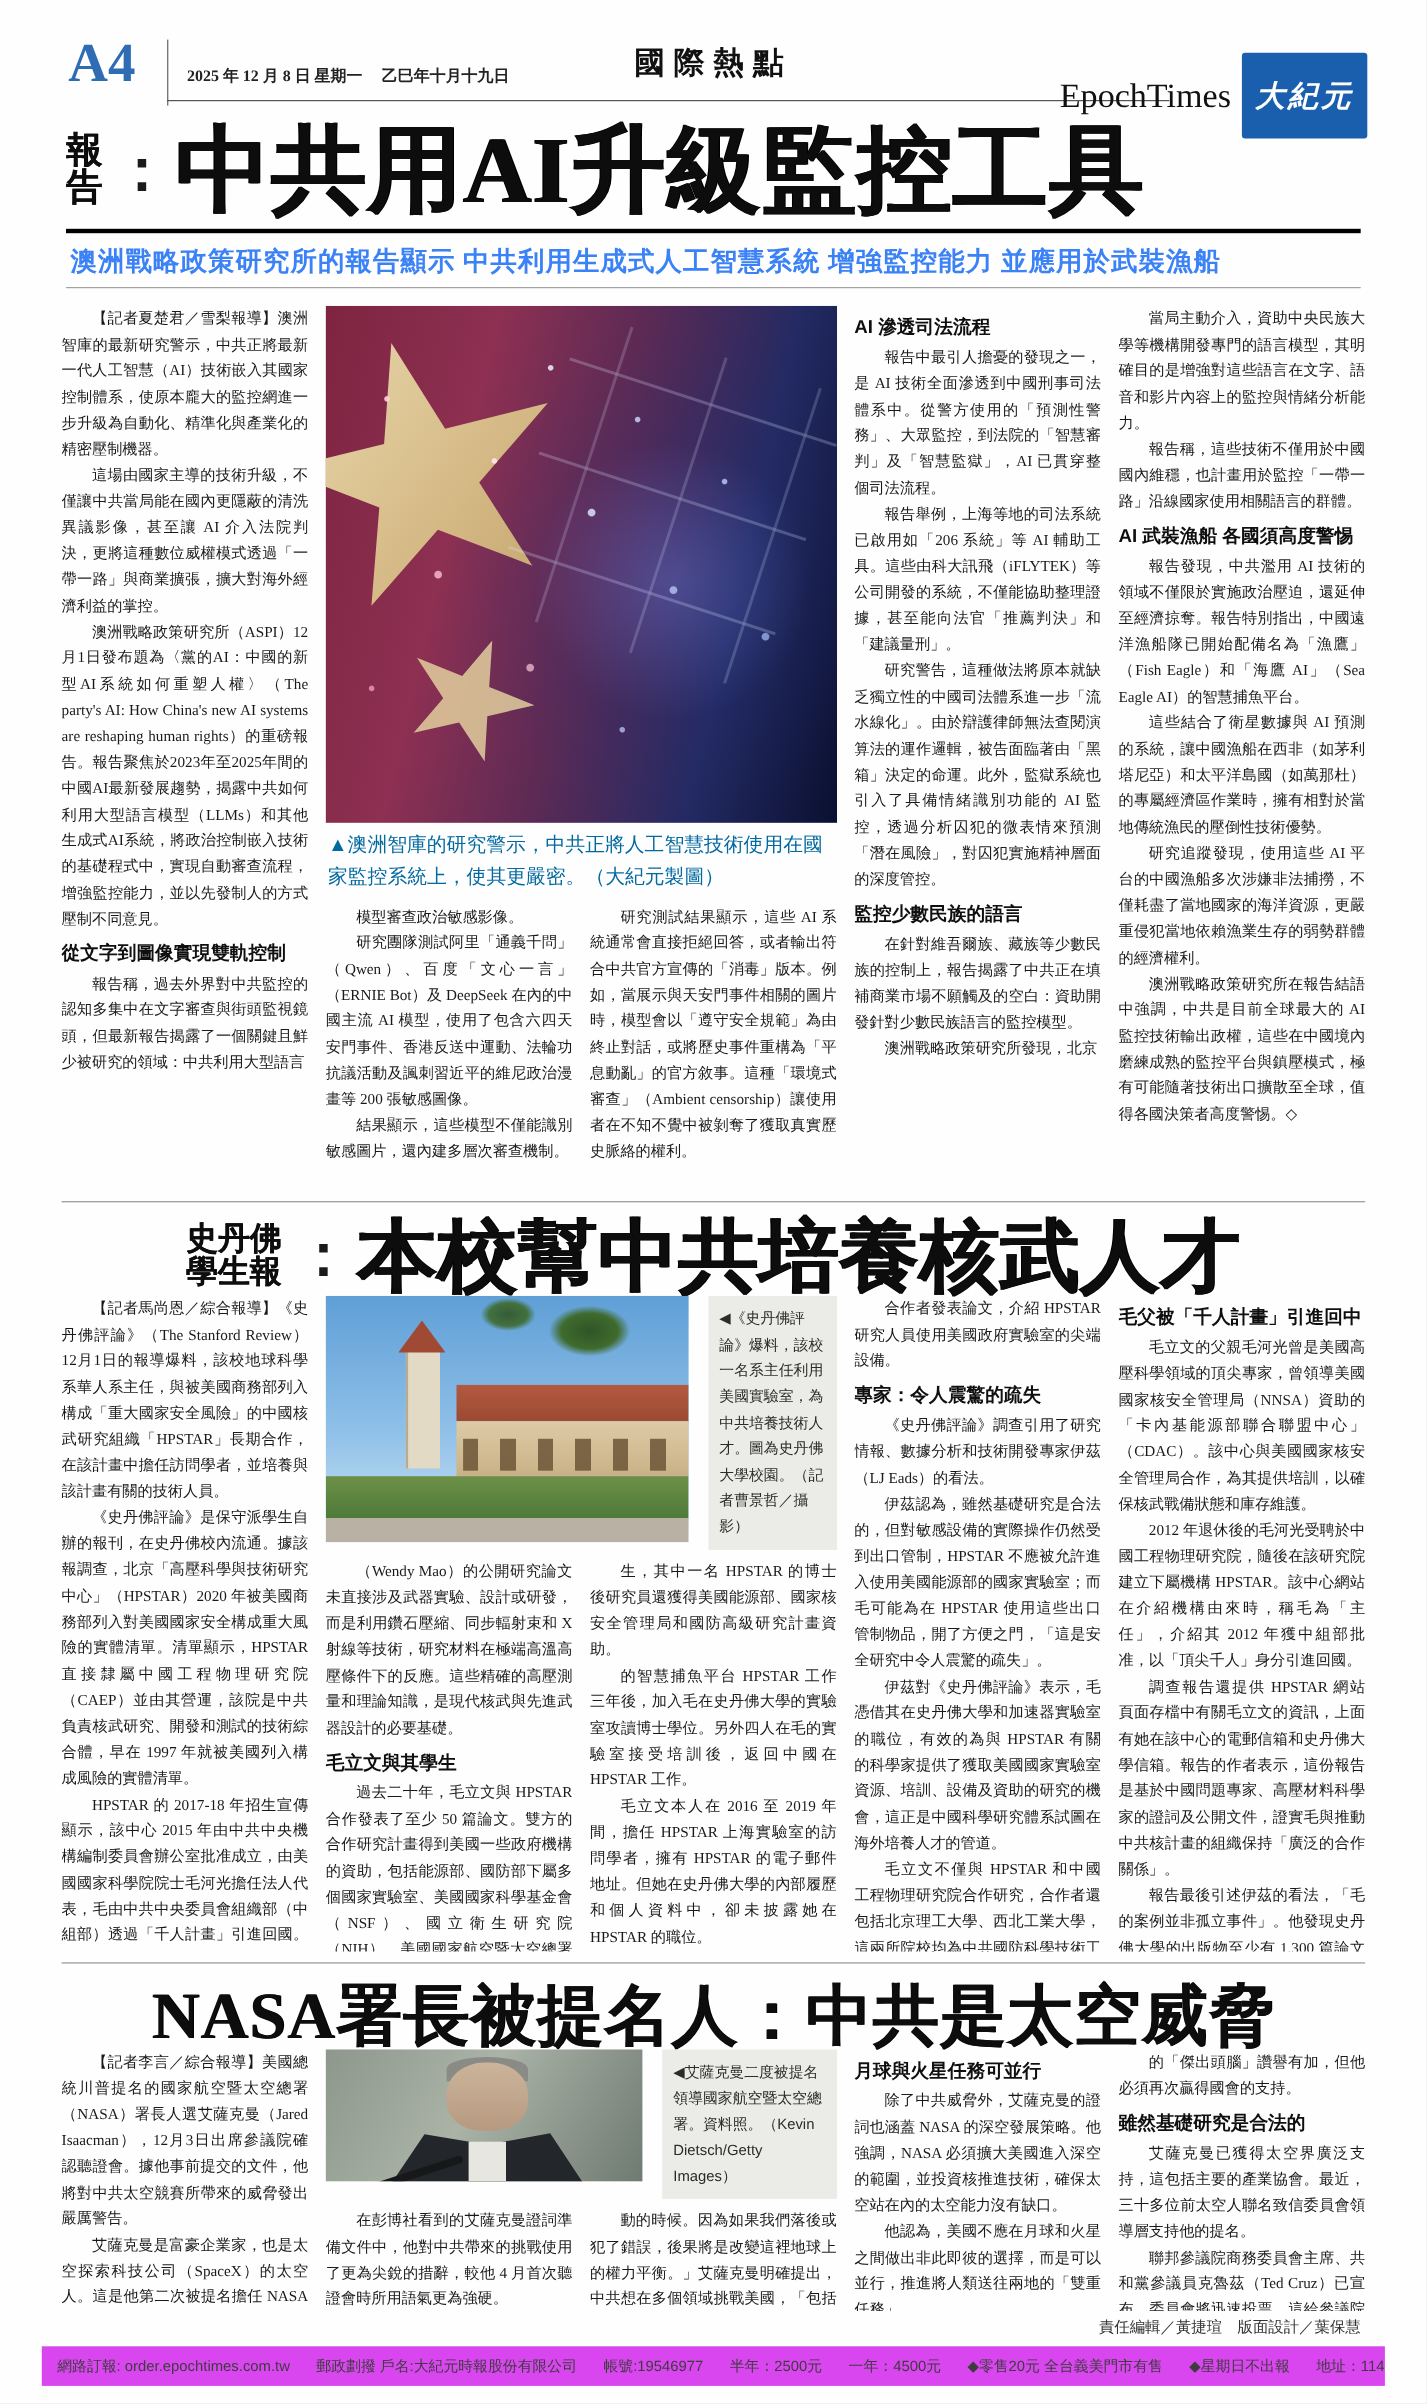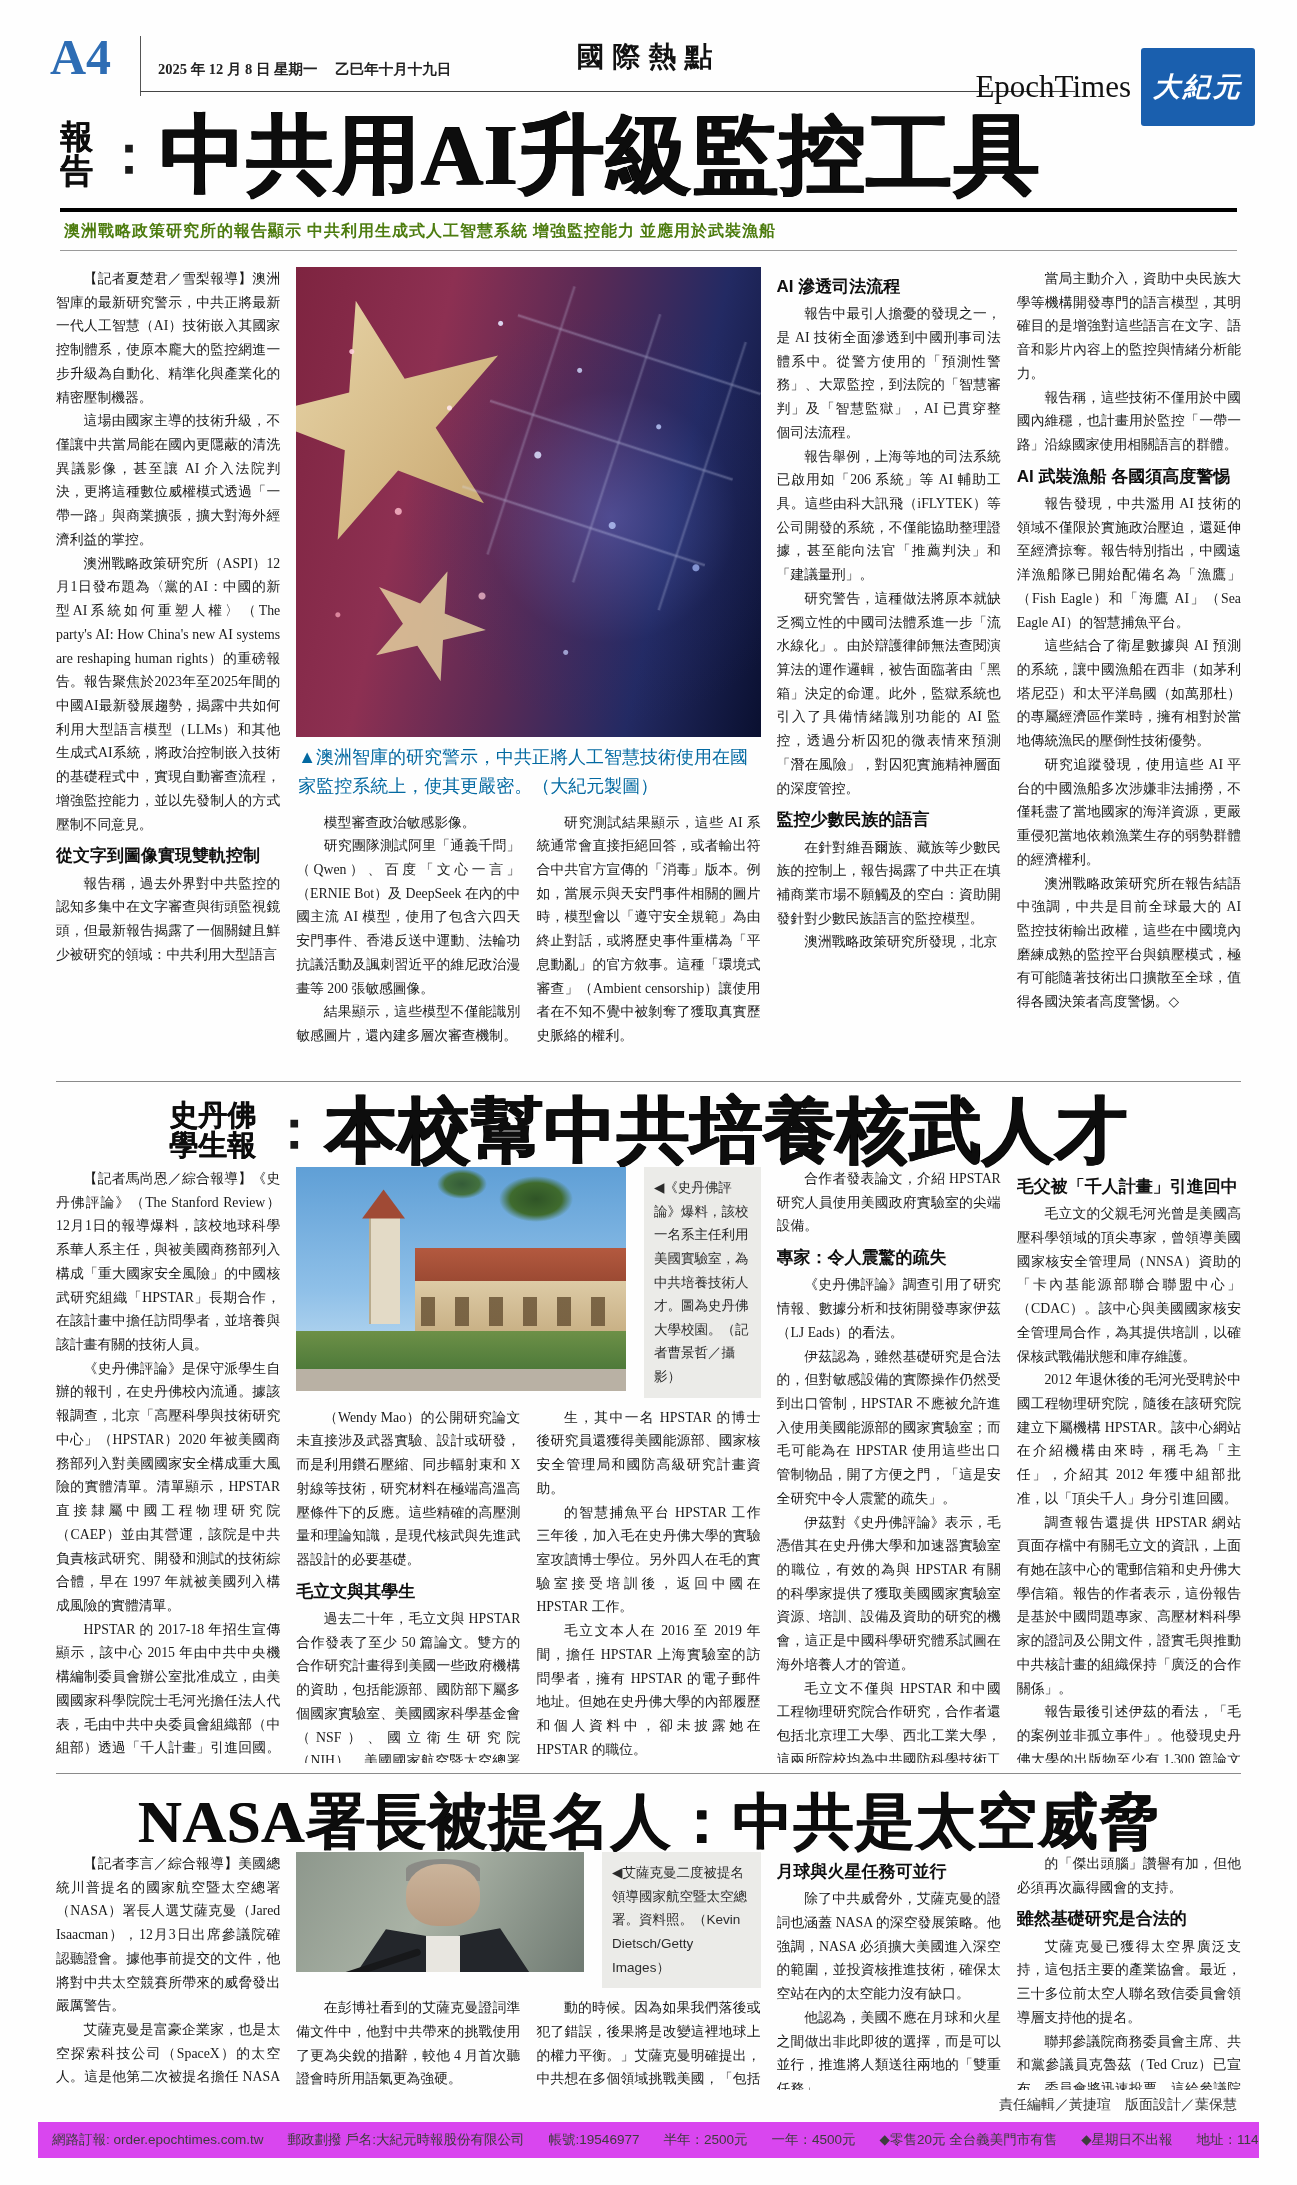--- a/index.html
+++ b/index.html
@@ -1,20 +1,20 @@
 <!DOCTYPE html>
 <html><head>
 <meta charset="utf-8">
 <style>
   html,body{margin:0;padding:0;background:#e8e8e8;}
   .page{position:relative;width:1297px;height:2185px;margin:0 auto;background:#fefefe;
         color:#1a1a1a;overflow:hidden;font-family:"Liberation Serif","DejaVu Serif",serif;}
 
   
-  .header{position:relative;margin:30px 42px 0;height:70px;}
+  .header{position:relative;margin:30px 54px 0;height:70px;}
   .edition{position:absolute;left:8px;top:2px;font-size:50px;font-weight:bold;color:#2e6db4;
            font-family:"Liberation Serif",serif;line-height:1;}
   .hvline{position:absolute;left:98px;top:6px;width:1px;height:60px;background:#555;}
   .dates{position:absolute;left:116px;top:30px;font-size:14.5px;font-weight:bold;color:#222;}
   .dates span{margin-right:14px;}
   .section-title{position:absolute;left:0;right:0;top:8px;text-align:center;font-size:28px;
                  font-weight:900;letter-spacing:8px;color:#111;}
   .hrule{position:absolute;left:98px;right:180px;bottom:8px;height:1px;background:#444;}
   .masthead{position:absolute;right:0;top:18px;display:flex;align-items:center;gap:10px;}
   .ep{font-size:31px;color:#111;font-family:"Liberation Serif",serif;}
@@ -29,21 +29,21 @@
   .k2{width:3.25em;font-size:29px;}
   .colon{font-size:54px;font-weight:900;margin:0 4px;}
   .h1a{font-size:86px;font-weight:900;letter-spacing:1px;line-height:1;color:#0d0d0d;
        text-shadow:1px 0 #000, -1px 0 #000;white-space:nowrap;margin:0;}
   .h1b{font-size:72px;}
   .h1c{font-size:60px;margin:6px auto 0;text-align:center;white-space:nowrap;
        text-shadow:1px 0 #000;}
   .center-row{justify-content:center;}
 
   .subhead-bar{margin:10px 60px 16px;border-top:4px solid #000;border-bottom:1px solid #9a9a9a;
-               padding:9px 4px 8px;font-size:16px;font-weight:bold;letter-spacing:1px;color:#4d7c0f;}
+               padding:9px 4px 8px;font-size:24px;font-weight:bold;letter-spacing:1px;color:#3b82f6;}
 
   
   .body5{display:grid;grid-template-columns:repeat(5,1fr);gap:0 16px;margin:0 56px;overflow:hidden;}
   .a1body{height:804px;}
   .a2body{height:596px;}
   .a3body{height:238px;}
   .col{overflow:hidden;font-size:13.8px;line-height:1.72;text-align:justify;color:#191919;}
   .para{margin:0;text-indent:2em;}
   .colhead{font-family:"Liberation Sans","DejaVu Sans",sans-serif;font-weight:800;
            font-size:17px;margin:9px 0 5px;text-indent:0;color:#0f0f0f;line-height:1.25;}

